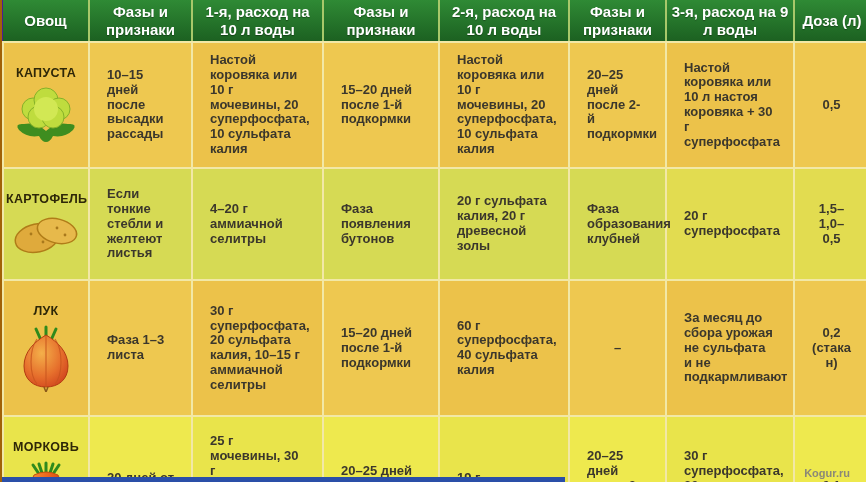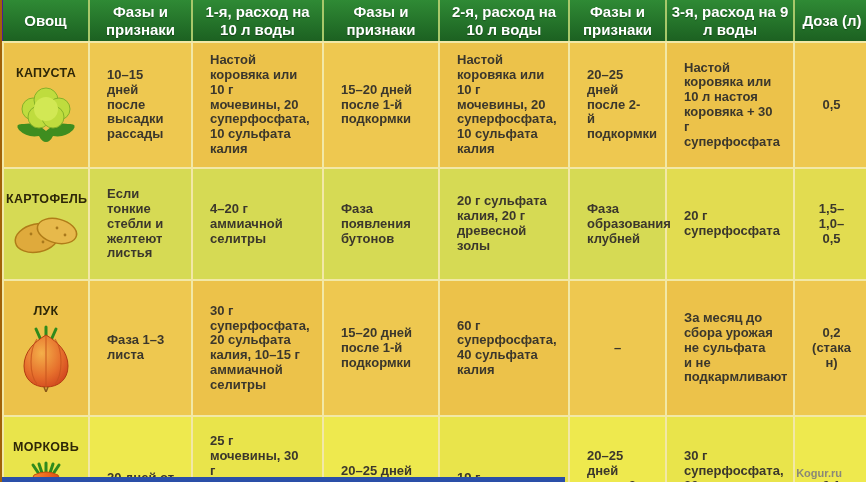--- a/index.html
+++ b/index.html
@@ -36,21 +36,21 @@
   .r-cut td.cell{padding-top:26px;}
   
   td.veg{vertical-align:top;text-align:center;padding:19px 2px;}
   .veg-name{font-size:12.5px;font-weight:800;color:#2e2708;letter-spacing:.3px;margin-top:4px;}
   .veg-icon{display:block;margin-top:6px;}
   
   td.dose{text-align:center;overflow-wrap:anywhere;}
   td.center{text-align:center;}
   
   .bottom-bar{position:absolute;left:0;bottom:0;width:563px;height:5px;background:#2a4fa8;}
-  .watermark{position:absolute;right:24px;bottom:3px;font-size:11px;font-weight:bold;color:#8a8878;}
+  .watermark{position:absolute;right:16px;bottom:3px;font-size:11px;font-weight:bold;color:#8a8878;}
 </style>
 </head>
 <body>
 
 <div class="page">
   <table>
     <colgroup>
       <col style="width:86px">
         <col style="width:103px">
         <col style="width:131px">

